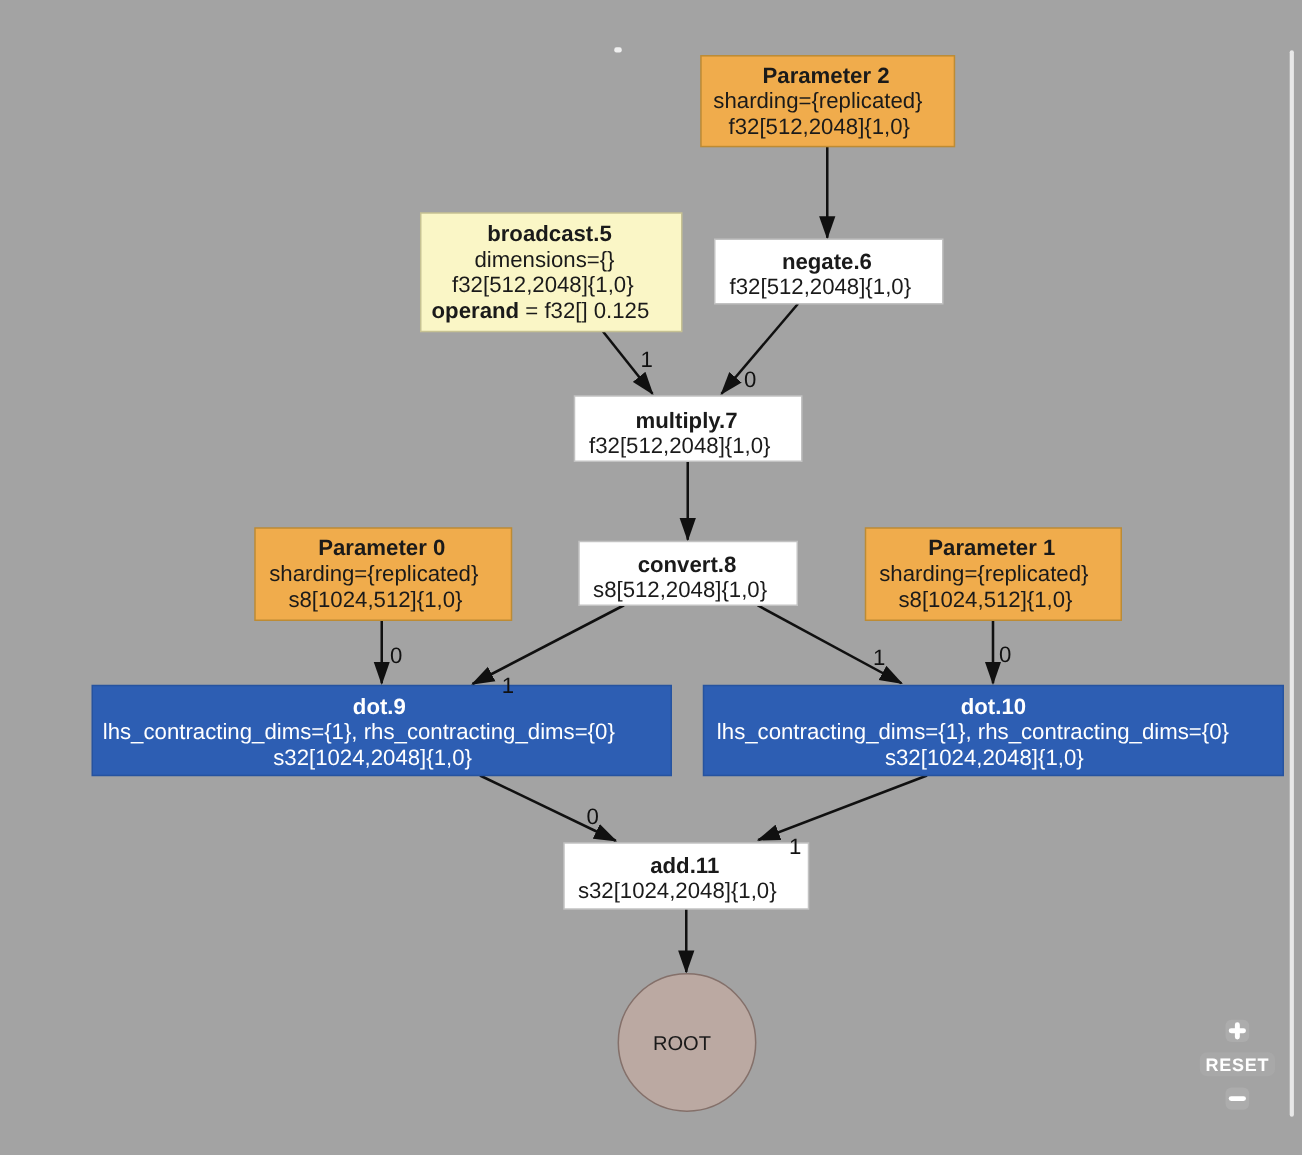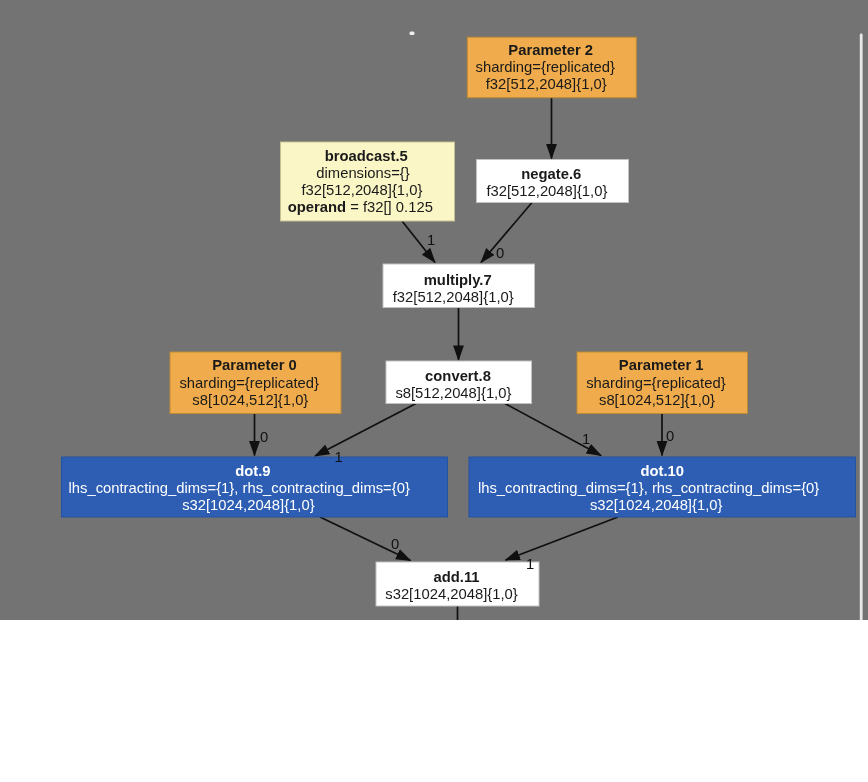--- a/index.html
+++ b/index.html
@@ -1,16 +1,16 @@
 <!DOCTYPE html>
 <html><head>
 <meta charset="utf-8">
 <style>
   html,body{margin:0;padding:0;background:#ffffff;}
-  .wrap{position:relative;width:868px;height:620px;overflow:hidden;background:#737373;}
+  .wrap{position:relative;width:868px;height:770px;overflow:hidden;background:#a3a3a3;}
   text{font-family:"Liberation Sans",sans-serif;}
 </style>
 </head>
 <body>
 <div class="wrap">
 <svg width="868" height="782" viewBox="0 0 868 782" xmlns="http://www.w3.org/2000/svg" style="will-change:transform;">
   <defs>
     <marker id="ah" markerWidth="15.5" markerHeight="11.5" refX="9.3" refY="3.5" orient="auto" markerUnits="userSpaceOnUse" viewBox="0 0 10 7">
       <path d="M0,0 L10,3.5 L0,7 z" fill="#101010"></path>
     </marker>

